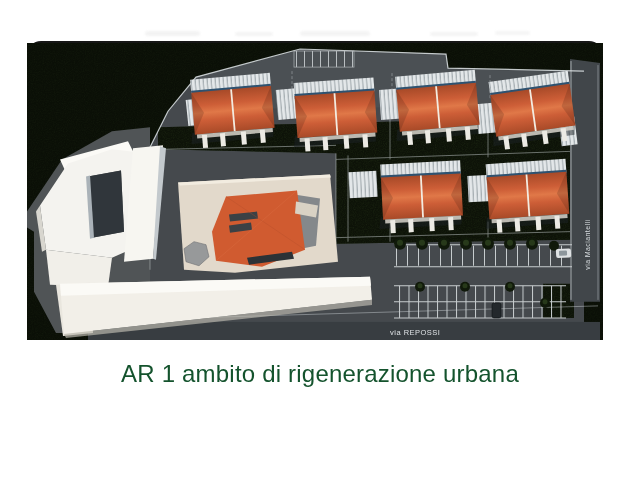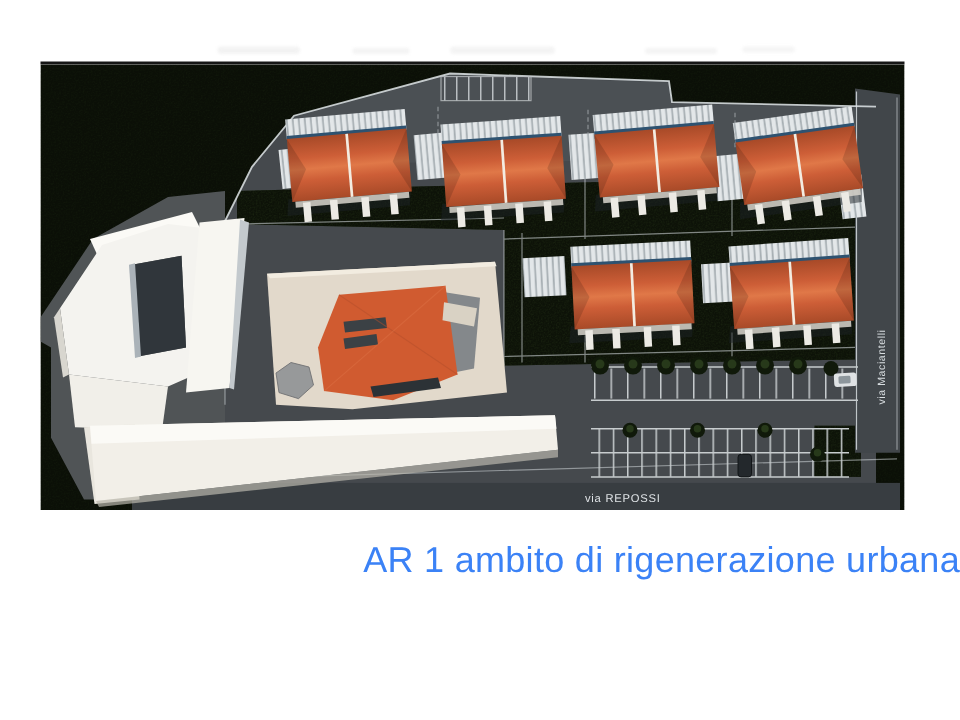--- a/index.html
+++ b/index.html
@@ -8,26 +8,27 @@
     background:#ffffff;
     font-family:"Liberation Sans",sans-serif;
     position:relative;overflow:hidden;
   }
   .stage{position:absolute;left:0;top:0;width:640px;height:480px;background:#ffffff;}
   .smudge{position:absolute;background:#e9e9e9;border-radius:3px;filter:blur(1px);}
   .plan-figure{
     position:absolute;left:27px;top:41px;width:576px;height:299px;
     border-top:2px solid #161616;
     box-sizing:border-box;
+    border-radius:14px;
   }
   .plan-figure svg{display:block;width:100%;height:100%;}
   .caption{
     position:absolute;left:0;top:360px;width:640px;
-    text-align:right;
-    font-size:24px;color:#3b82f6;letter-spacing:0.2px;
+    text-align:center;
+    font-size:24px;color:#14532d;letter-spacing:0.2px;
   }
   text{font-family:"Liberation Sans",sans-serif;}
 </style>
 </head>
 <body>
 
 <div class="stage">
 
   <div class="smudge" style="left:145px;top:31px;width:55px;height:5px;opacity:.55;"></div>
   <div class="smudge" style="left:235px;top:32px;width:38px;height:4px;opacity:.5;"></div>

